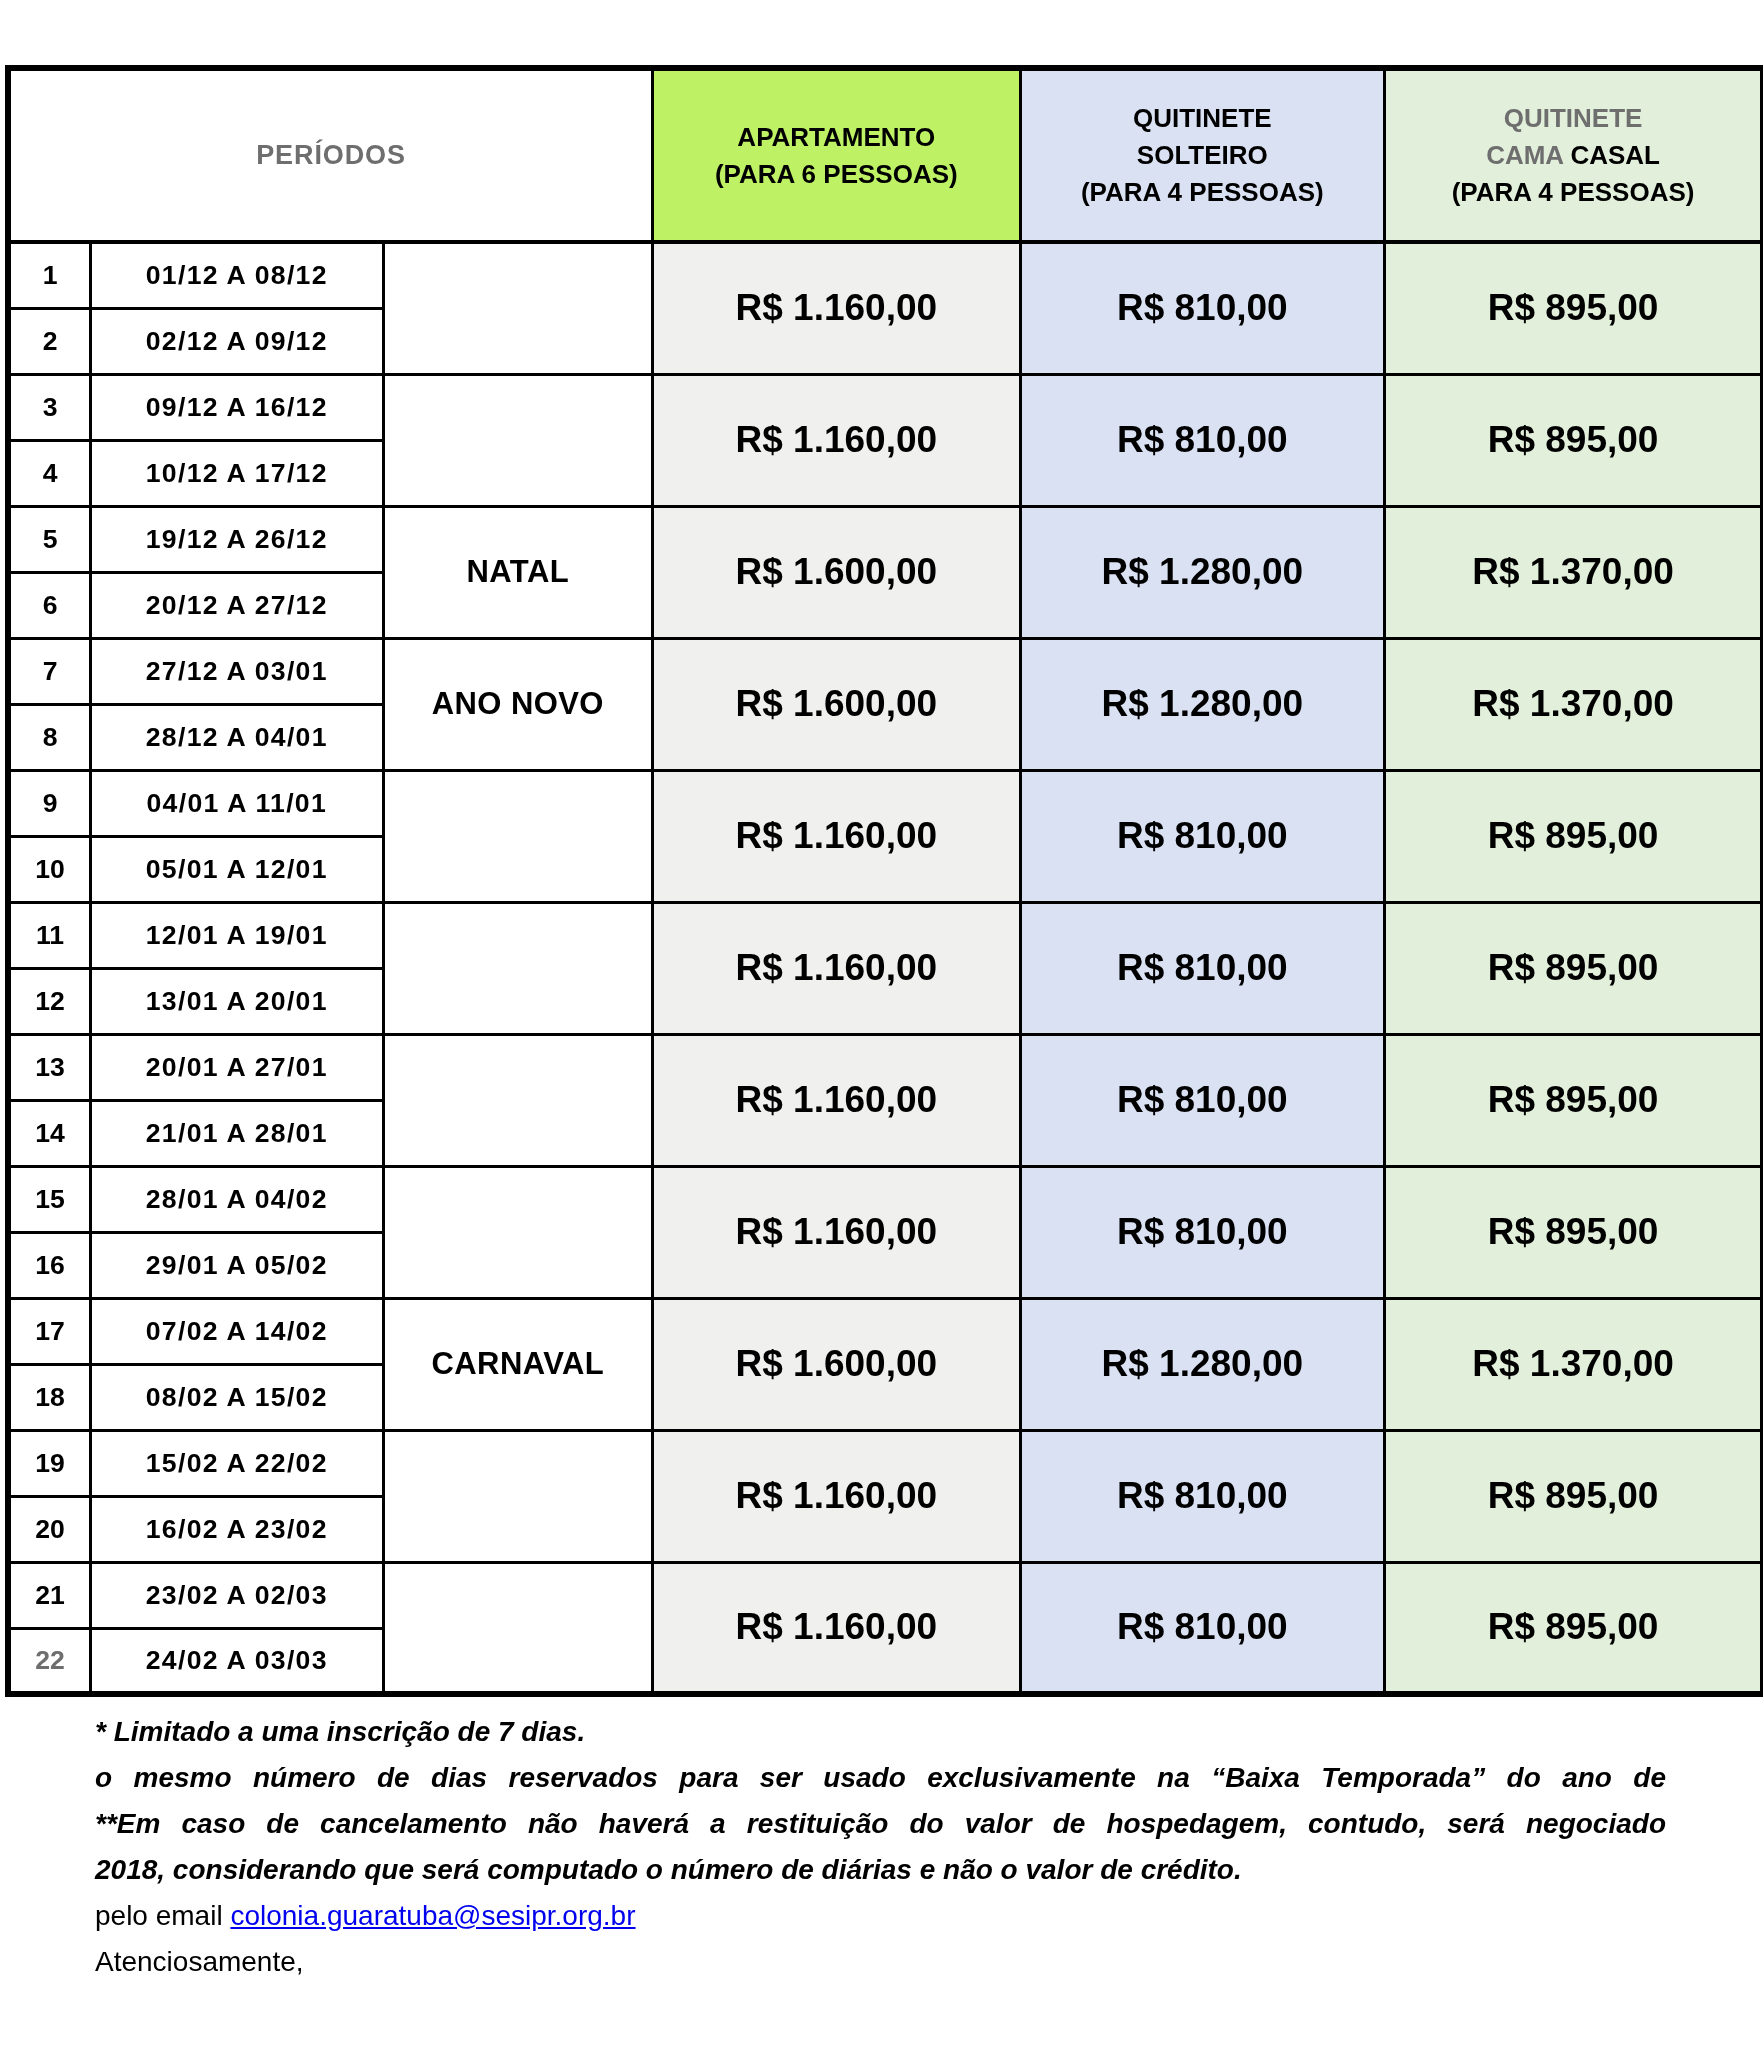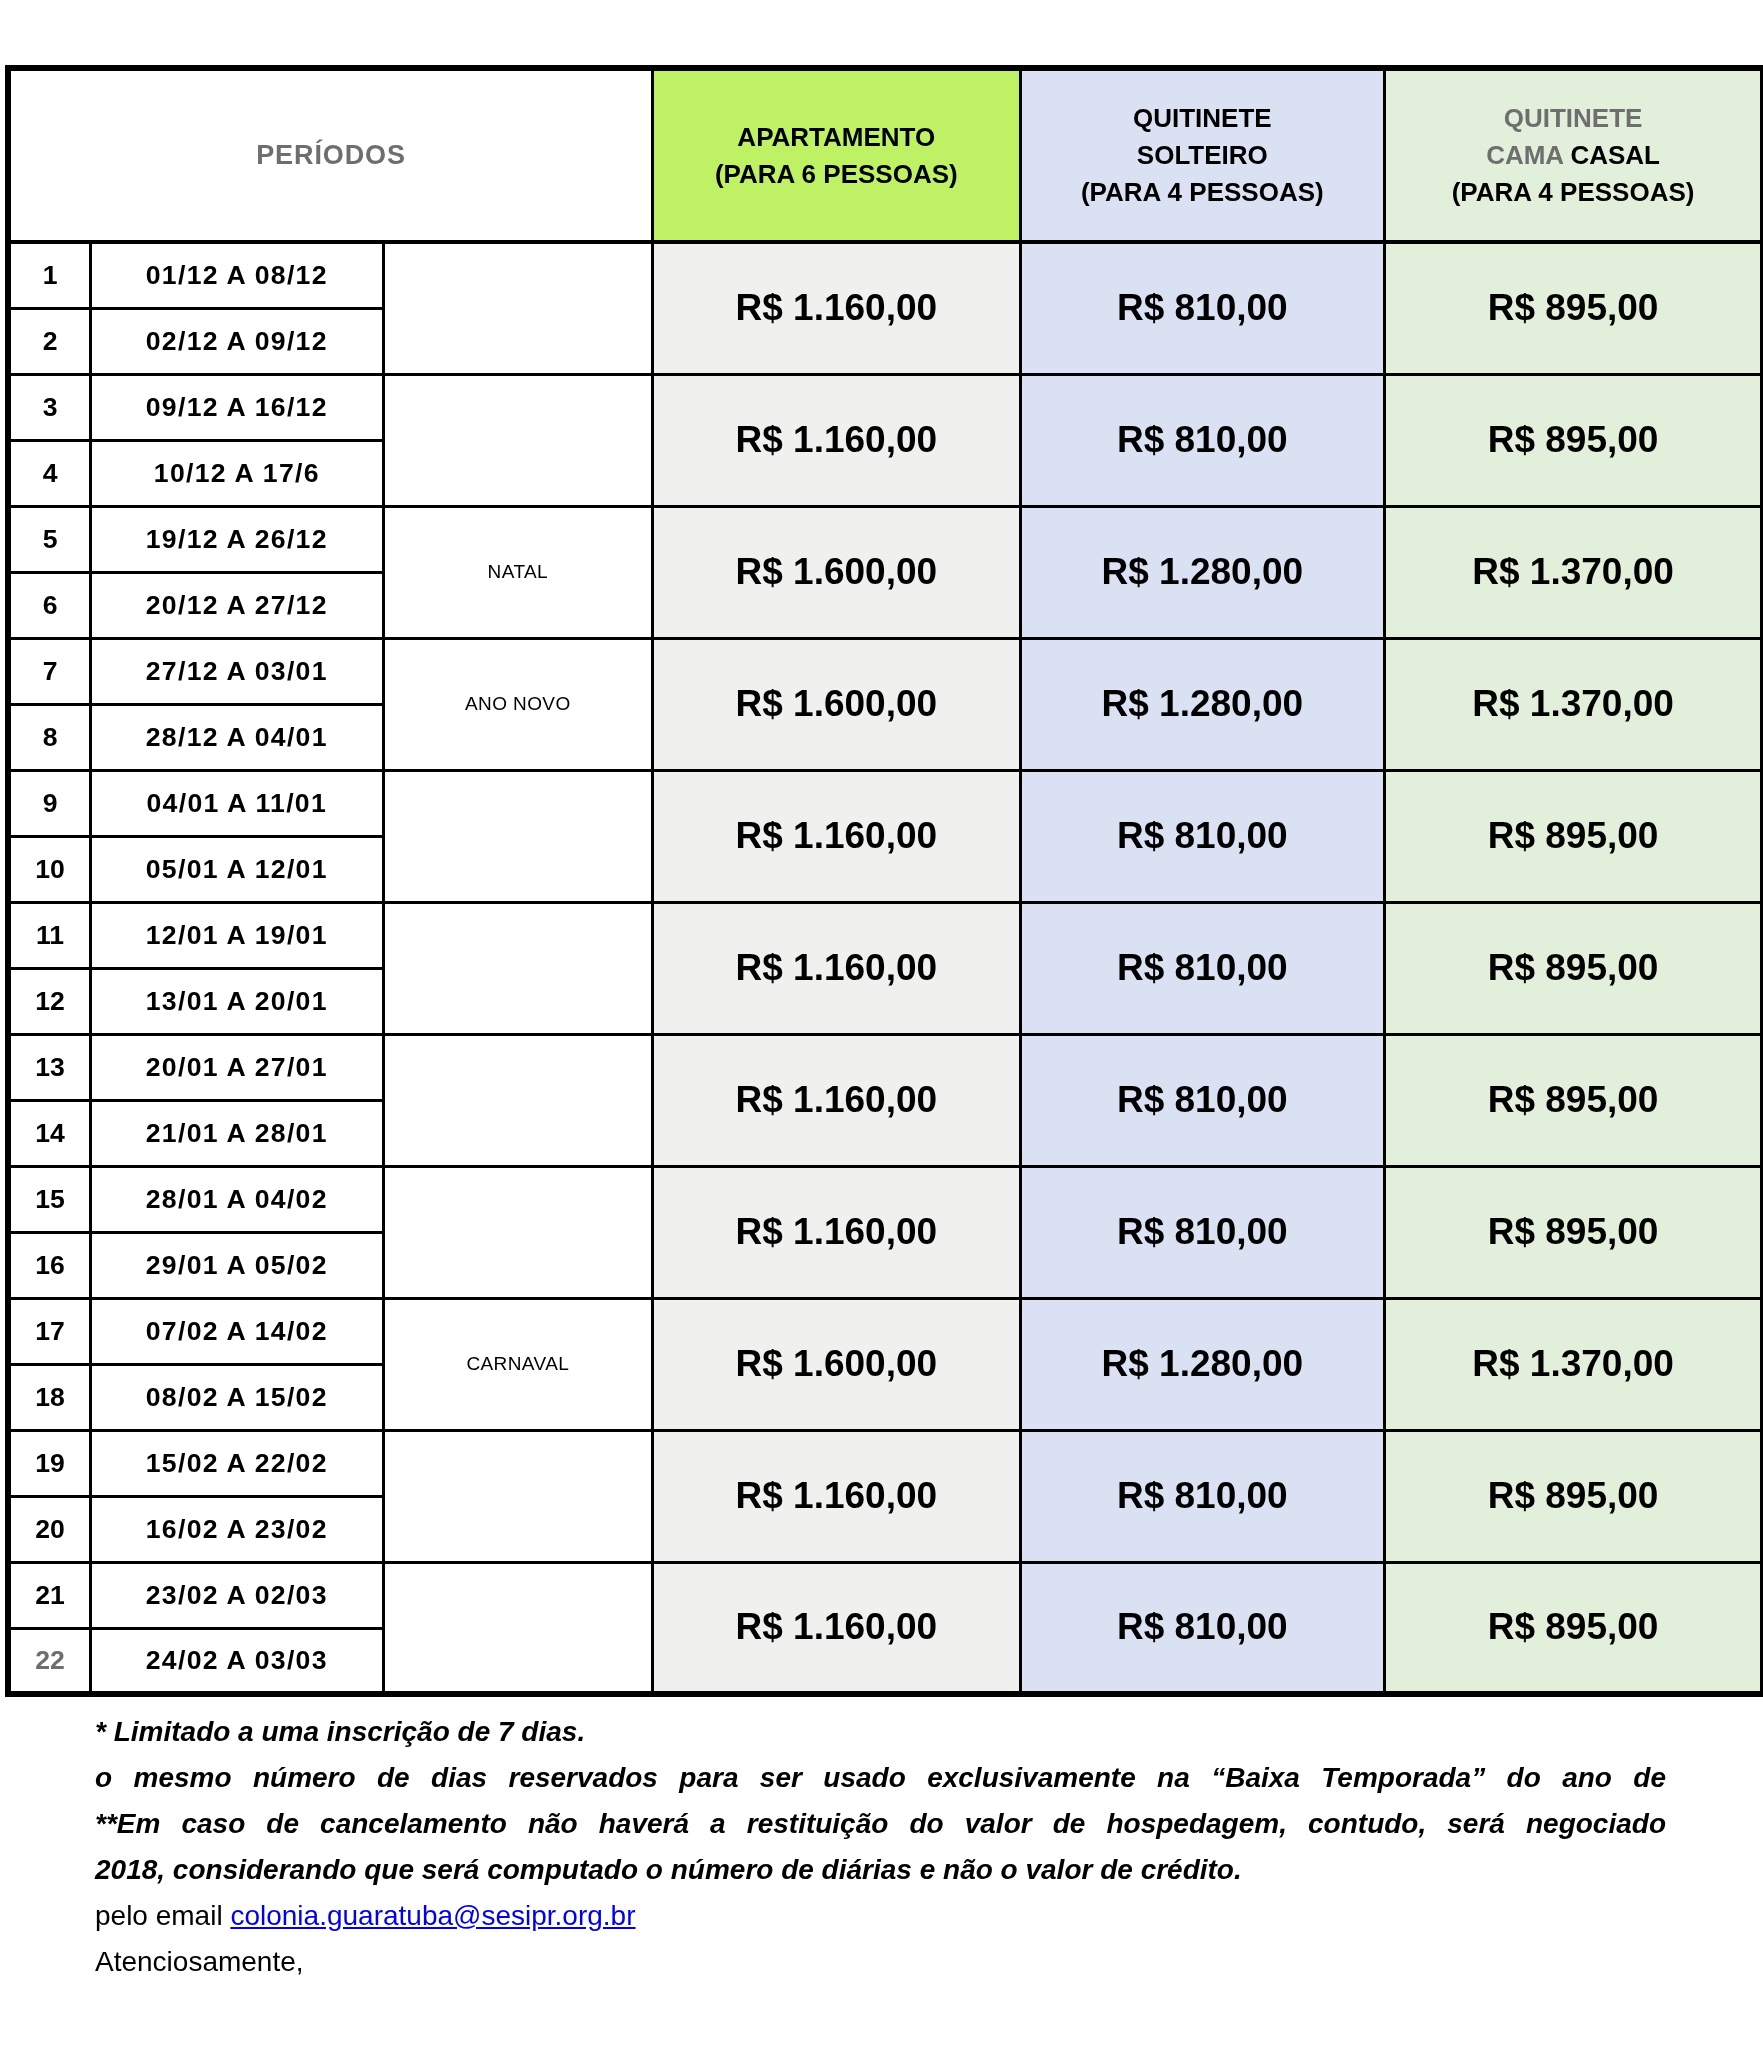--- a/index.html
+++ b/index.html
@@ -49,22 +49,22 @@
   .cell-num {
     font-size: 26.6px;
     font-weight: bold;
   }
   .cell-dates {
     font-size: 26.6px;
     font-weight: bold;
     letter-spacing: 1.3px;
   }
   .cell-holiday {
-    font-size: 19px;
-    font-weight: normal;
+    font-size: 31px;
+    font-weight: bold;
     letter-spacing: 0.4px;
     background: #ffffff;
   }
   .cell-price {
     font-size: 37px;
     font-weight: bold;
   }
 
   
   .footnotes {
@@ -136,21 +136,21 @@
       <tr>
         <td class="cell-num">3</td>
         <td class="cell-dates">09/12 A 16/12</td>
         <td class="cell-holiday" rowspan="2"></td>
         <td class="cell-price col-apartamento" rowspan="2" style="background: rgb(240, 240, 239);">R$ 1.160,00</td>
         <td class="cell-price col-solteiro" rowspan="2" style="background: rgb(217, 225, 242);">R$ 810,00</td>
         <td class="cell-price col-casal" rowspan="2" style="background: rgb(226, 239, 218);">R$ 895,00</td>
       </tr>
       <tr>
         <td class="cell-num">4</td>
-        <td class="cell-dates">10/12 A 17/6</td>
+        <td class="cell-dates">10/12 A 17/12</td>
       </tr>
       <tr>
         <td class="cell-num">5</td>
         <td class="cell-dates">19/12 A 26/12</td>
         <td class="cell-holiday" rowspan="2">NATAL</td>
         <td class="cell-price col-apartamento" rowspan="2" style="background: rgb(240, 240, 239);">R$ 1.600,00</td>
         <td class="cell-price col-solteiro" rowspan="2" style="background: rgb(217, 225, 242);">R$ 1.280,00</td>
         <td class="cell-price col-casal" rowspan="2" style="background: rgb(226, 239, 218);">R$ 1.370,00</td>
       </tr>
       <tr>

